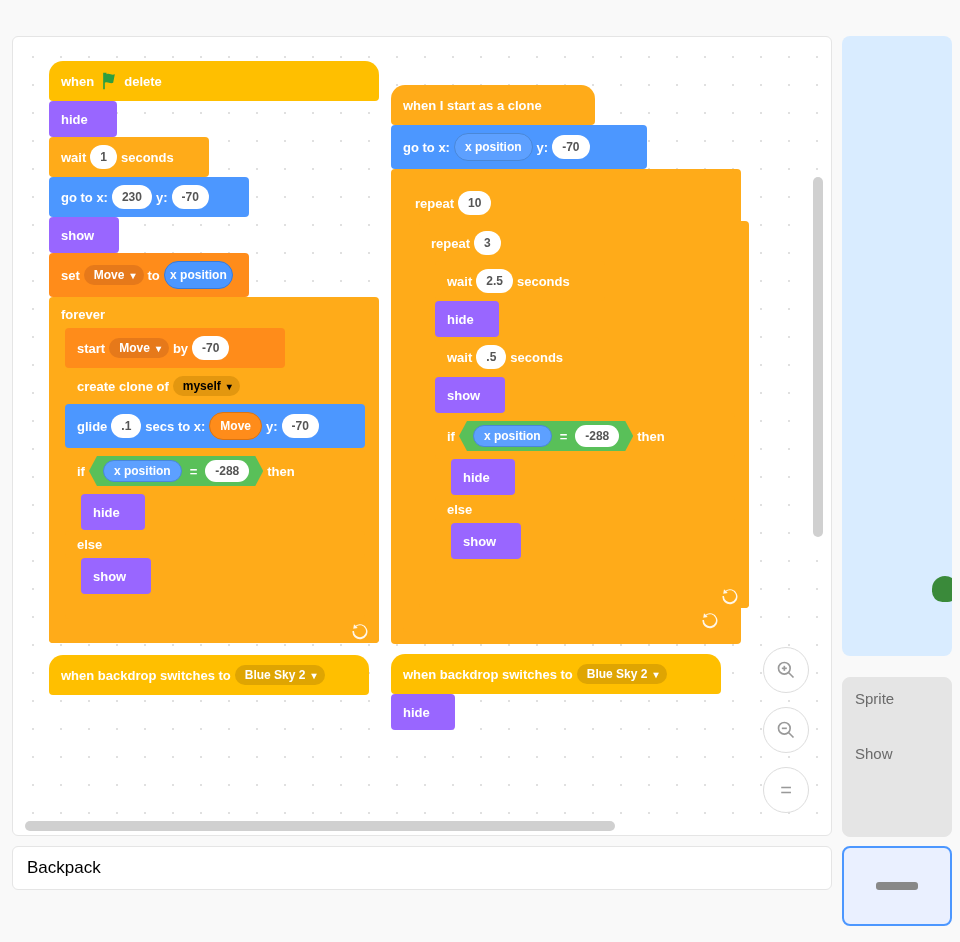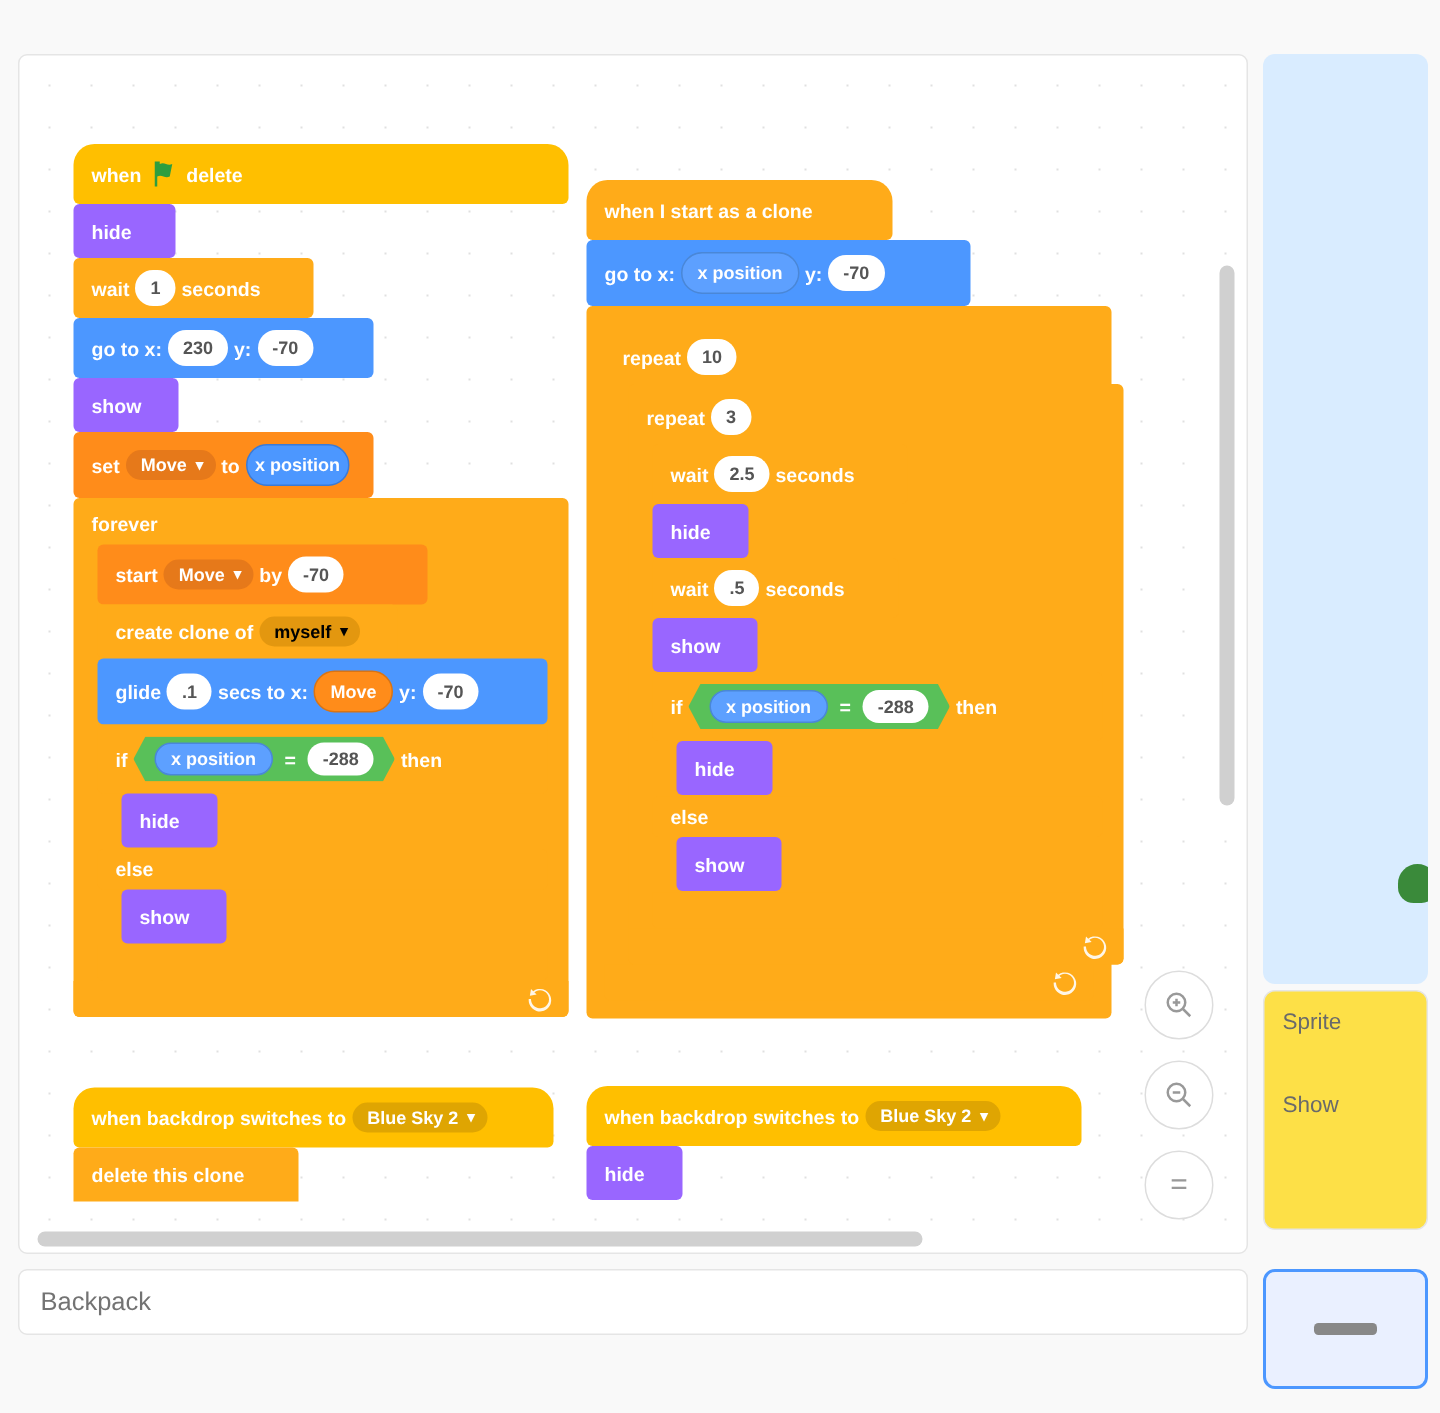--- a/index.html
+++ b/index.html
@@ -44,21 +44,20 @@
     align-items: center;
     padding: 8px 12px;
     min-height: 36px;
     border-radius: 4px;
     margin-bottom: 1px;
     white-space: nowrap;
   }
   .hat {
     border-radius: 14px 14px 4px 4px;
     min-height: 40px;
-    margin-top: 35px;
   }
   .events { background: #ffbf00; }
   .looks { background: #9966ff; }
   .control { background: #ffab19; }
   .motion { background: #4c97ff; }
   .data { background: #ff8c1a; }
 
   .pill {
     display:inline-flex;
     align-items:center;
@@ -156,31 +155,31 @@
     background:#d0d0d0;border-radius:6px;
   }
   .vscrollbar {
     position:absolute;right:8px;top:140px;width:10px;height:360px;
     background:#d0d0d0;border-radius:6px;
   }
 
   .backpack-bar {
     position:absolute;left:12px;top:846px;width:820px;height:44px;
     background:#fff;border:1px solid #e5e5e5;border-radius:6px;
-    display:flex;align-items:center;padding:0 14px;color:#737373;font-size:17px;
+    display:flex;align-items:center;padding:0 14px;color:#000000;font-size:17px;
   }
 
   .stage-col {
     position:absolute;left:842px;top:36px;width:110px;height:800px;
   }
   .stage-prev {
     background:#d9ecff;border-radius:8px;width:100%;height:620px;position:relative;overflow:hidden;
   }
   .sprite-panel {
-    margin-top:4px;background:#fde047;border-radius:8px;padding:12px;height:160px;
+    margin-top:21px;background:#e5e5e5;border-radius:8px;padding:12px;height:160px;
     border:1px solid #e5e5e5;color:#6a6a6a;font-size:15px;
   }
   .sprite-panel .lbl { margin-bottom:38px; }
 
   .thumbrow {
     position:absolute;left:842px;top:846px;width:110px;height:80px;
     background:#eaf0ff;border:2px solid #4c97ff;border-radius:8px;
     display:flex;align-items:center;justify-content:center;
   }
 
@@ -277,21 +276,20 @@
             </svg>
         </span>
       </div>
     </div>
 
     <div style="height:12px"></div>
     <div class="block hat events" style="width:320px">
       <span>when backdrop switches to</span>
       <span class="dropdown dd-events">Blue Sky 2</span>
     </div>
-    <div class="block control" style="width:150px;border-radius:4px 4px 0 0">delete this clone</div>
   </div>
 
   <div class="stack tight" style="left:378px;top:48px;width:350px">
     <div class="block hat control" style="width:204px">when I start as a clone</div>
     <div class="block motion" style="width:256px">
       <span>go to x:</span>
       <span class="pill pill-motion-light">x position</span>
       <span>y:</span>
       <span class="pill pill-white">-70</span>
     </div>

